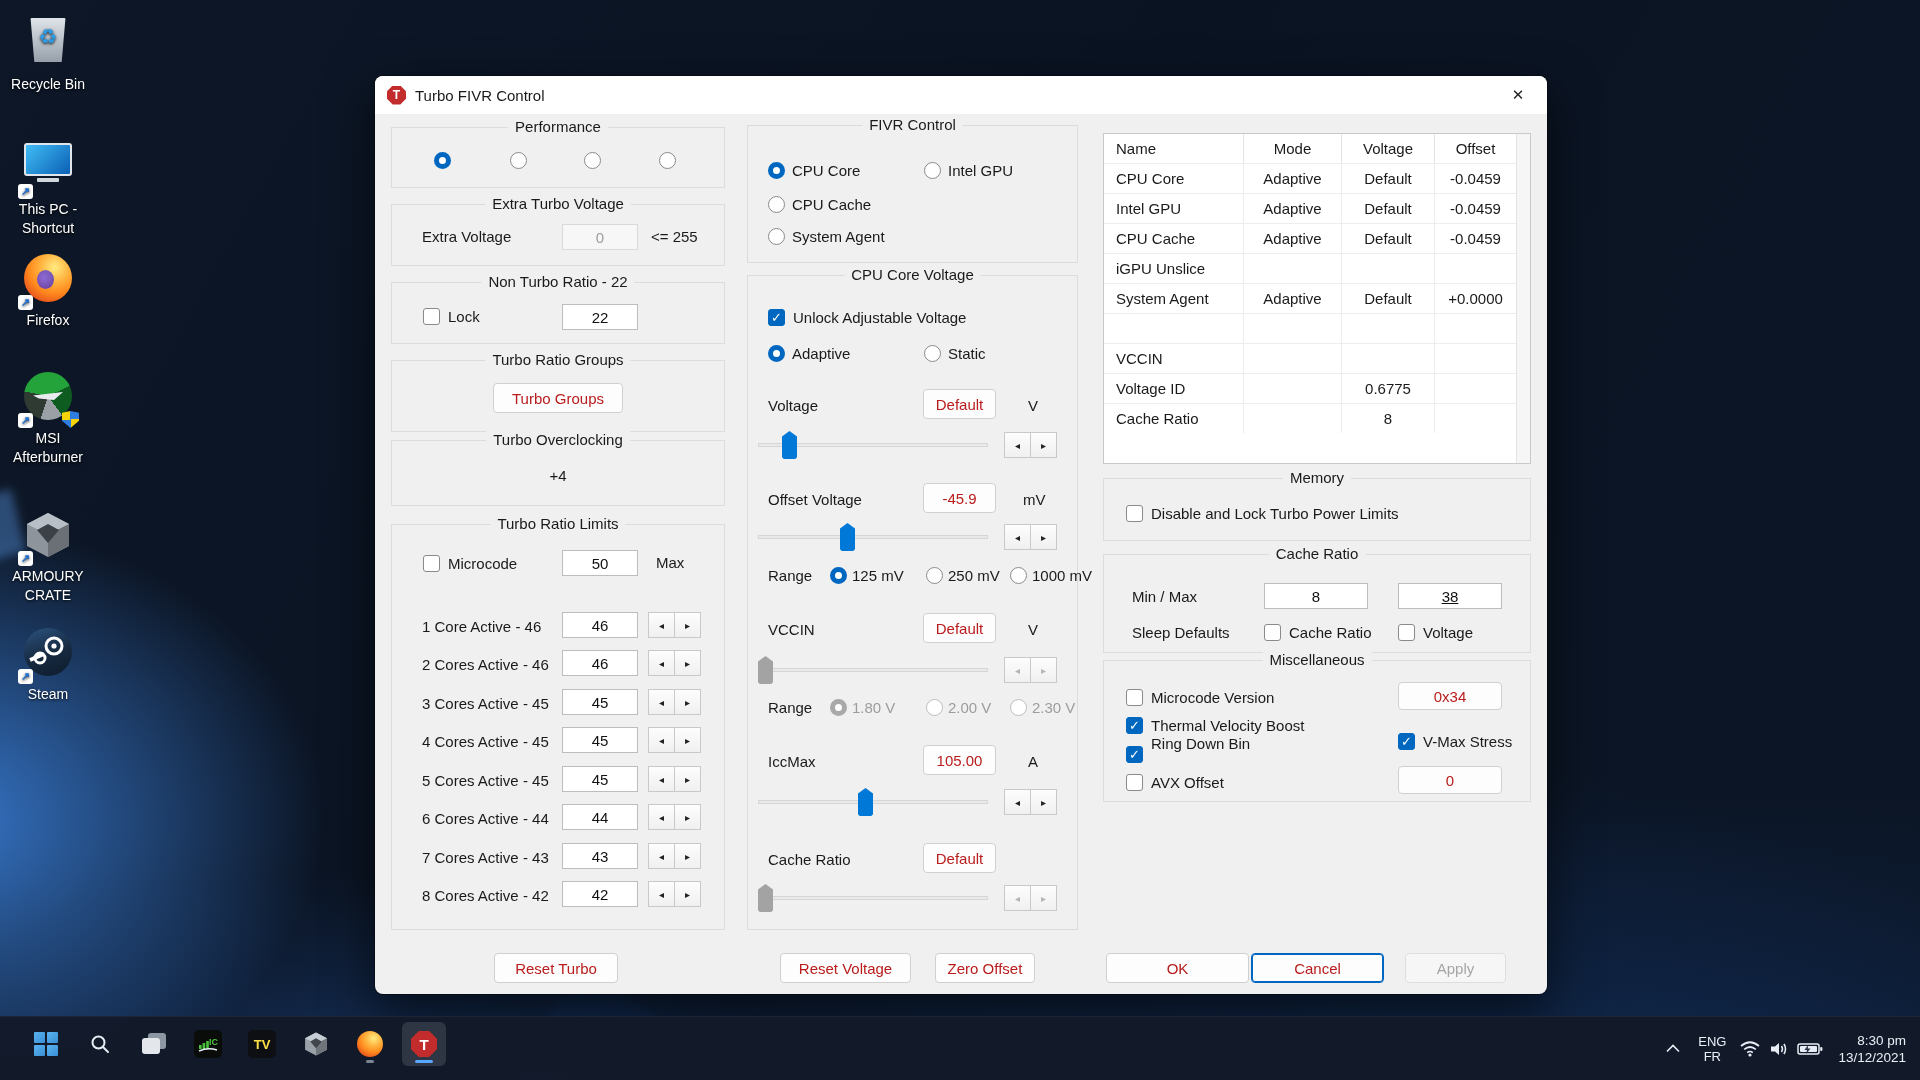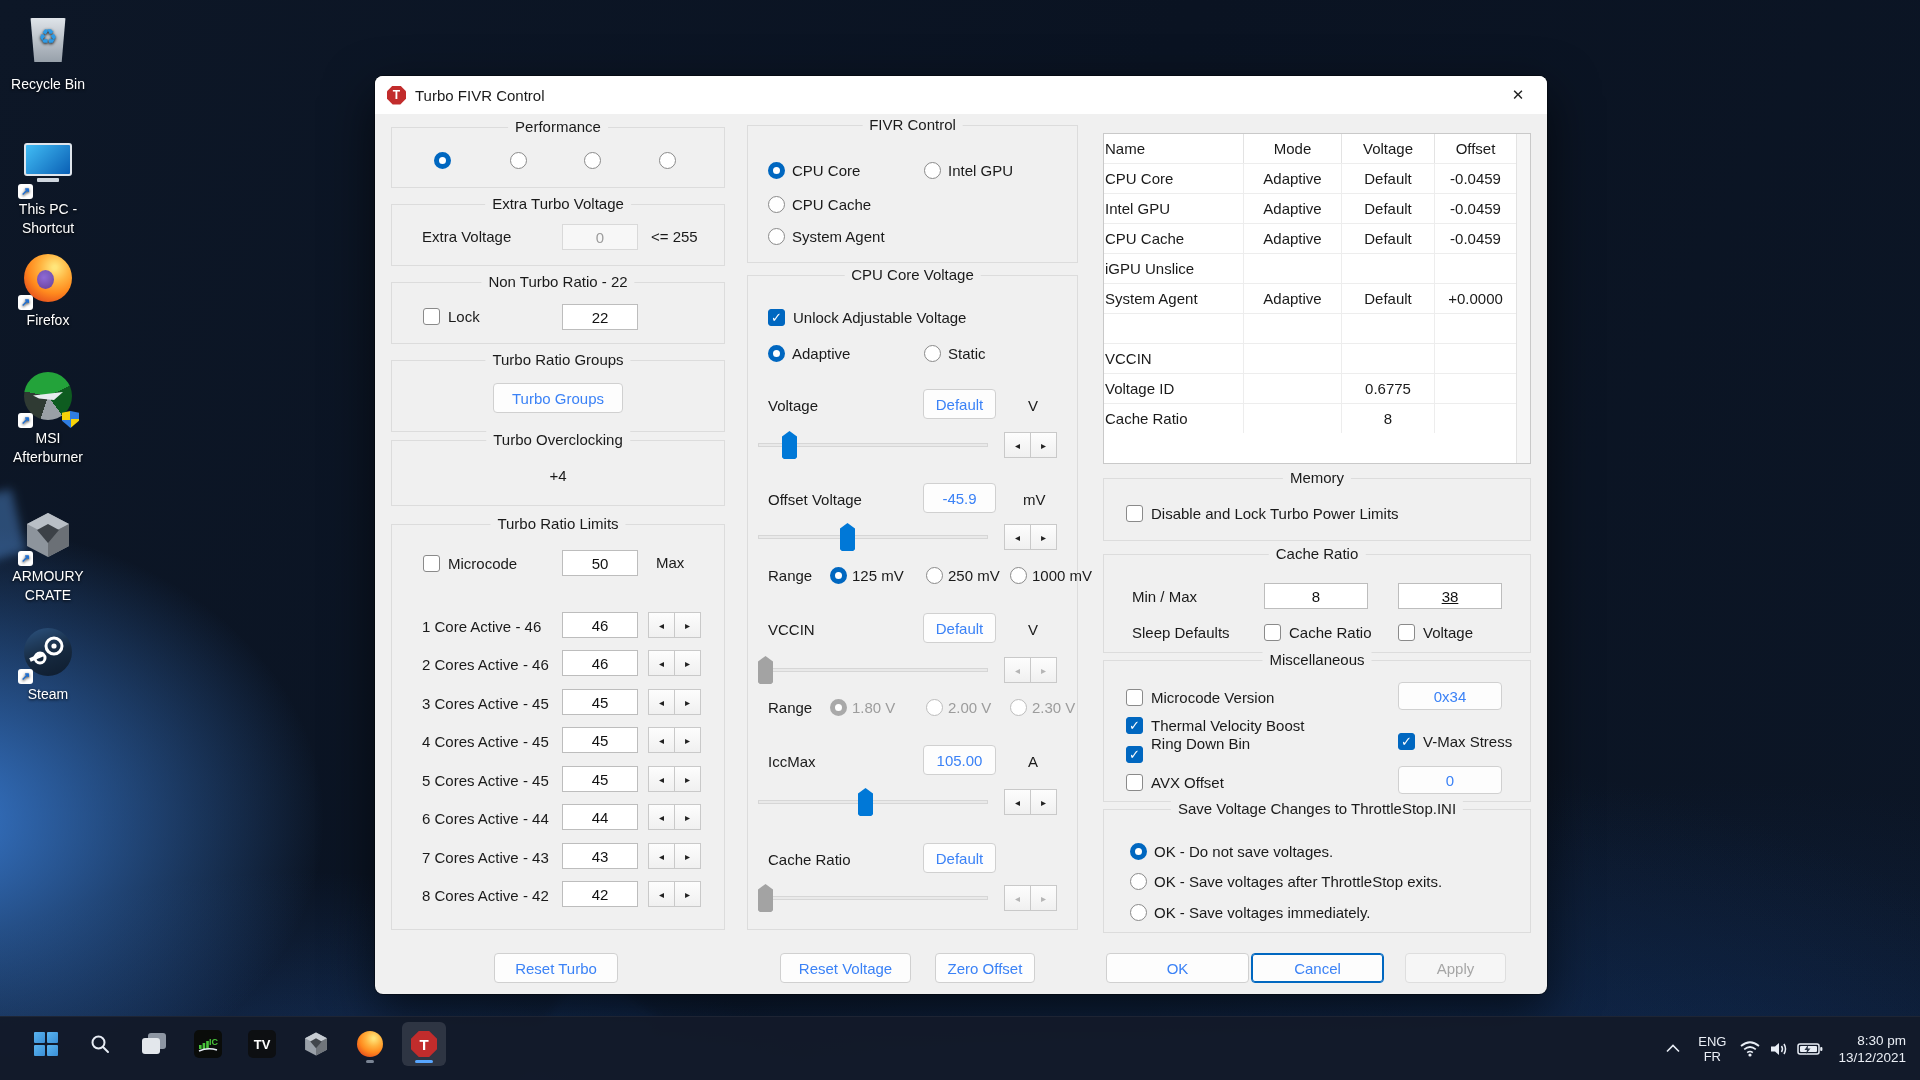--- a/index.html
+++ b/index.html
@@ -71,60 +71,60 @@
 
   .cb { position:absolute; width:17px; height:17px; border:1px solid #8a8a8a; border-radius:3px; background:#fff; }
   .cb.on { background:#0067c0; border-color:#0067c0; }
   .cb.on:after { content:"✓"; position:absolute; inset:0; color:#fff; font-size:13px; line-height:15px; text-align:center; }
 
   .win-input { position:absolute; height:26px; background:#fff; border:1px solid #bdbdbd; text-align:center;
                font:15px "Liberation Sans",sans-serif; color:#111; padding:0; }
   .win-input.dis { color:#9c9c9c; background:#f7f7f7; border-color:#d9d9d9; }
 
   .btn { position:absolute; background:#fdfdfd; border:1px solid #d0d0d0; border-radius:4px; font-size:15px;
-         display:flex; align-items:center; justify-content:center; color:#3b82f6; }
+         display:flex; align-items:center; justify-content:center; color:#b91c1c; }
   .btn.focus { border:1px solid #0067c0; box-shadow:0 0 0 1px #0067c0 inset; }
   .btn.dis { color:#a6a6a6; background:#f6f6f6; border-color:#dedede; }
 
   .spin { position:absolute; display:flex; }
   .sp { width:27px; height:26px; border:1px solid #c9c9c9; background:linear-gradient(#fdfdfd,#f0f0f0);
         display:flex; align-items:center; justify-content:center; font-size:10px; color:#222; }
   .sp + .sp { margin-left:-1px; }
   .sp-l:before { content:"◂"; } .sp-r:before { content:"▸"; }
   .spin.dis .sp { color:#b5b5b5; }
 
   .slider { position:absolute; height:28px; }
   .track { position:absolute; left:0; right:0; top:12px; height:4px; background:#e9e9e9; border:1px solid #d6d6d6; }
   .thumb { position:absolute; top:0; width:15px; height:28px; background:#0078d7;
            clip-path:polygon(0 20%,50% 0,100% 20%,100% 94%,88% 100%,12% 100%,0 94%); }
   .thumb.gray { background:#a3a3a3; }
 
   
   .tbl { position:absolute; background:#fff; border:1px solid #c9c9c9; font-size:15px; }
   .tbl-row { display:flex; height:30px; align-items:center; border-top:1px solid #ededed; }
   .tbl-head { height:29px; border-top:none; }
-  .c-name { width:139px; padding-left:1px; }
+  .c-name { width:139px; padding-left:12px; }
   .c-mode { width:98px; text-align:center; }
   .c-volt { width:93px; text-align:center; }
   .c-off  { width:82px; text-align:center; }
   .c-mode,.c-volt,.c-off { border-left:1px solid #ededed; height:100%; display:flex; align-items:center; justify-content:center; }
   .tbl-head .c-mode,.tbl-head .c-volt,.tbl-head .c-off { border-left:1px solid #e3e3e3; }
   .tbl-scroll { position:absolute; right:0; top:0; bottom:0; width:14px; background:#f6f6f6; border-left:1px solid #e3e3e3; }
 
   
   .taskbar { position:absolute; left:0; right:0; bottom:0; height:64px; background:rgba(19,26,41,.97);
              border-top:1px solid rgba(255,255,255,.05); color:#eaeef5; }
   .tb-btn { position:absolute; top:5px; width:44px; height:44px; border-radius:6px; display:flex;
             align-items:center; justify-content:center; }
   .tb-btn.active { background:rgba(255,255,255,.12); }
   .run-dot { position:absolute; bottom:3px; left:50%; transform:translateX(-50%); height:3px; border-radius:2px; }
   .tile { width:28px; height:28px; border-radius:5px; display:flex; align-items:center; justify-content:center; }
   .start-grid { display:grid; grid-template-columns:11px 11px; grid-template-rows:11px 11px; gap:2px; }
   .start-grid span { background:linear-gradient(135deg,#5ab4f0,#3a8fd6); border-radius:1px; }
-  .tv-tile { background:#0d0f12; color:#ffffff; font-weight:bold; font-size:13px; }
+  .tv-tile { background:#0d0f12; color:#fde047; font-weight:bold; font-size:13px; }
   .ic-tile { background:#0a0c0a; }
   .tray { position:absolute; right:0; top:0; bottom:0; display:flex; align-items:center; }
   .tray-item { display:flex; align-items:center; justify-content:center; }
   .lang { font-size:13px; line-height:15px; text-align:center; margin:0 10px; }
   .clock { font-size:13.5px; line-height:17px; text-align:right; margin:0 14px 0 12px; }
 </style>
 </head>
 <body>
 
 <div class="wallpaper">
@@ -483,29 +483,20 @@
     <span class="lab" style="left:47px;top:56px">Thermal Velocity Boost</span>
     <span class="cb on" style="left:294px;top:72px"></span>
     <span class="lab" style="left:319px;top:72px">V-Max Stress</span>
     <span class="cb on" style="left:22px;top:85px"></span>
     <span class="lab" style="left:47px;top:74px">Ring Down Bin</span>
     <span class="cb" style="left:22px;top:113px"></span>
     <span class="lab" style="left:47px;top:113px">AVX Offset</span>
     <div class="btn" style="left:294px;top:105px;width:104px;height:28px">0</div>
   </div>
 
-  <div class="grp" style="left:728px;top:733px;width:428px;height:124px">
-    <span class="grp-title">Save Voltage Changes to ThrottleStop.INI</span>
-    <span class="radio on" style="left:26px;top:33px"></span>
-    <span class="lab" style="left:50px;top:33px">OK - Do not save voltages.</span>
-    <span class="radio" style="left:26px;top:63px"></span>
-    <span class="lab" style="left:50px;top:63px">OK - Save voltages after ThrottleStop exits.</span>
-    <span class="radio" style="left:26px;top:94px"></span>
-    <span class="lab" style="left:50px;top:94px">OK - Save voltages immediately.</span>
-  </div>
 
   <div class="btn" style="left:119px;top:877px;width:124px;height:30px">Reset Turbo</div>
   <div class="btn" style="left:405px;top:877px;width:131px;height:30px">Reset Voltage</div>
   <div class="btn" style="left:560px;top:877px;width:100px;height:30px">Zero Offset</div>
   <div class="btn" style="left:731px;top:877px;width:143px;height:30px">OK</div>
   <div class="btn focus" style="left:876px;top:877px;width:133px;height:30px">Cancel</div>
   <div class="btn dis" style="left:1030px;top:877px;width:101px;height:30px">Apply</div>
 </div>
 
 <div class="taskbar">

